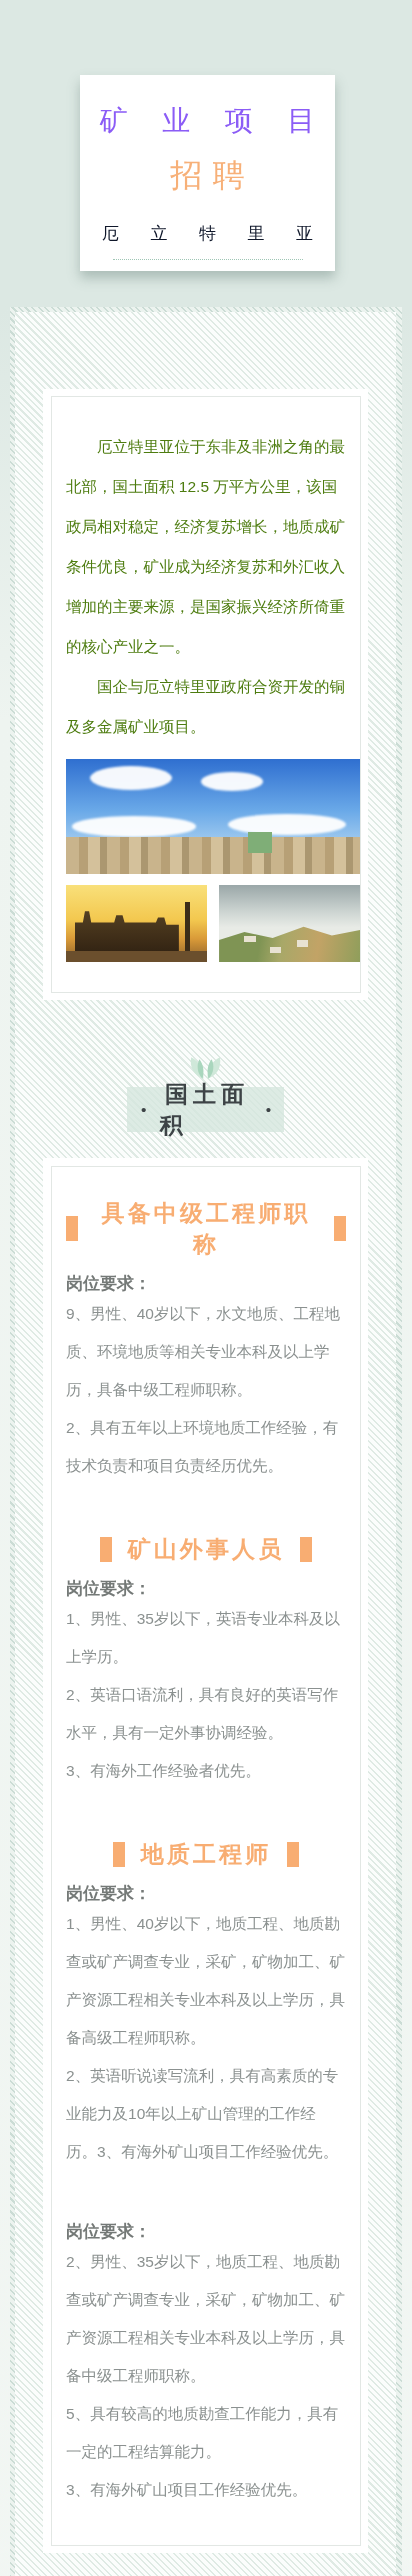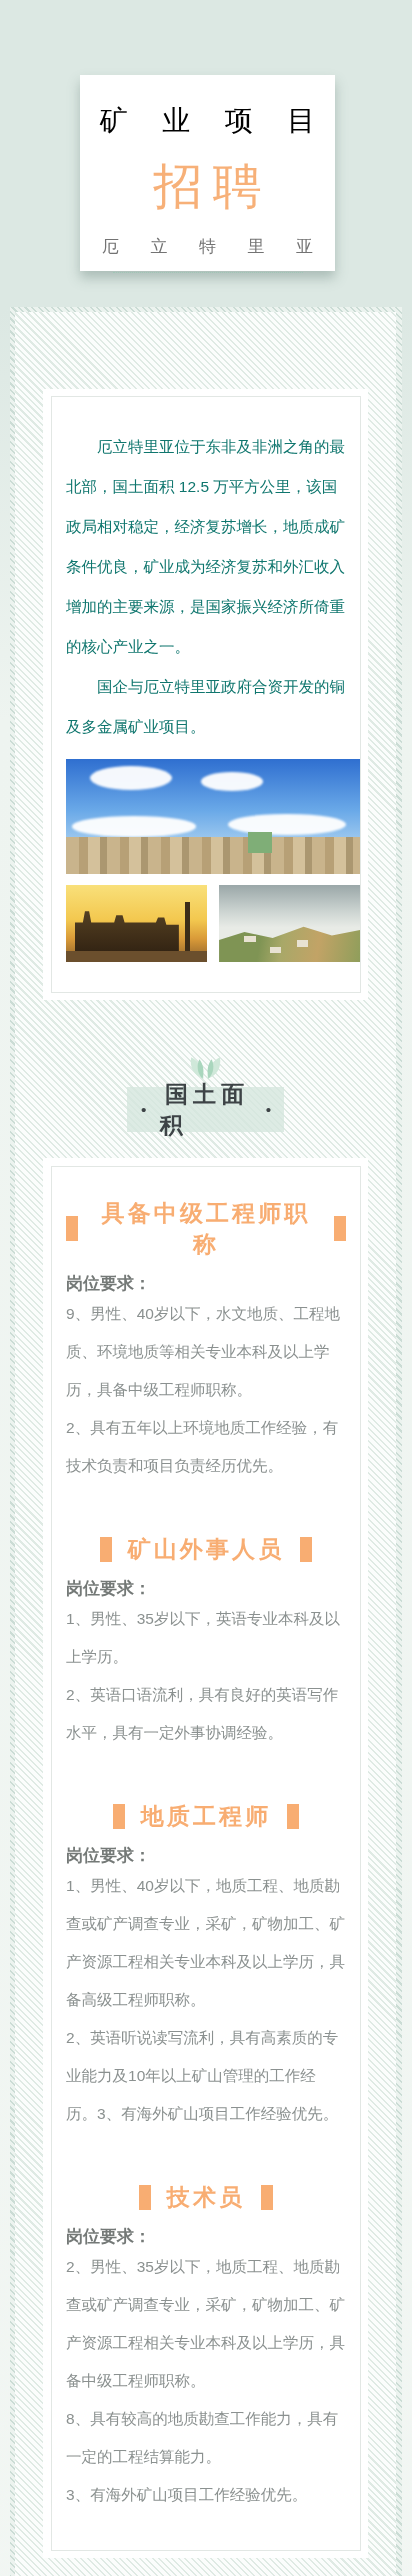--- a/index.html
+++ b/index.html
@@ -5,38 +5,38 @@
   * { margin:0; padding:0; box-sizing:border-box; }
   body { width:412px; margin:0 auto; font-family:"Liberation Sans","DejaVu Sans",sans-serif; }
   .page { width:412px; height:3326px; overflow:hidden; position:relative;
           background:linear-gradient(#dce8e3 0 309px, #eef4f0 721px, #f3f7f4 100%); }
 
   
   .top-area { height:307px; position:relative; }
   .header-card { position:absolute; left:80px; top:75px; width:255px; height:196px;
                  background:#ffffff; box-shadow:0 7.2px 11.3px rgba(110,135,128,.45);
                  text-align:center; }
-  .ht1 { margin-top:27px; font-size:28px; font-weight:300; color:#000000; letter-spacing:13.4px; text-indent:13.4px; }
-  .ht2 { margin-top:14.4px; font-size:49px; font-weight:300; color:#f7b078; letter-spacing:10.3px; text-indent:10.3px; }
-  .ht3 { margin-top:15px; font-size:17px; font-weight:300; color:#737373; letter-spacing:13.4px; text-indent:13.4px; }
+  .ht1 { margin-top:27px; font-size:28px; font-weight:300; color:#8b5cf6; letter-spacing:13.4px; text-indent:13.4px; }
+  .ht2 { margin-top:14.4px; font-size:32px; font-weight:300; color:#f7b078; letter-spacing:10.3px; text-indent:10.3px; }
+  .ht3 { margin-top:24px; font-size:17px; font-weight:300; color:#0f172a; letter-spacing:13.4px; text-indent:13.4px; }
   .hdots { width:190px; margin:13.4px auto 0; border-bottom:1.5px dotted #9fc6b5; }
 
   
   .stripes-frame { position:absolute; top:307px; left:10.3px; width:392px; height:3011px;
     background:repeating-linear-gradient(45deg,#cbdcd5 0 1.5px,#ecf3ef 1.5px 4.6px); padding:5.2px; }
   .stripes-fill { width:381px; height:3001px; overflow:hidden;
     background:repeating-linear-gradient(45deg,#dfeae4 0 1.5px,#fbfdfc 1.5px 4.6px); }
 
   
   .card { width:325px; margin:0 auto; background:#ffffff; padding:7.2px; }
   .card-inner { border:0.5px solid #e2e7e4; background:#ffffff; }
 
   .intro-card { margin-top:77px; }
   .intro-card .card-inner { padding:30px 14.4px 30px; }
-  .intro-text { font-size:15.5px; color:#0f766e; line-height:40px; text-indent:2em; }
+  .intro-text { font-size:15.5px; color:#4d7c0f; line-height:40px; text-indent:2em; }
   .photos { margin-top:11.3px; }
   .photo-main { width:294px; height:115px; margin:0 auto; position:relative; overflow:hidden; }
   .photo-row { width:294px; margin:11.3px auto 0; display:flex; justify-content:space-between; }
   .photo-sm { width:141px; height:77px; position:relative; overflow:hidden; }
 
   
   .sky1 { position:absolute; inset:0; background:linear-gradient(#2f6fd0,#6aa9e8 45%,#9cc8ef 70%,#d8e6ee 78%); }
   .cloud { position:absolute; background:#ffffff; border-radius:50%; filter:blur(1px); opacity:.95; }
   .city1 { position:absolute; left:0; right:0; bottom:0; height:32%;
            background:repeating-linear-gradient(90deg,#c9b48c 0 13.4px,#b7a076 13.4px 21.6px,#d4c19b 21.6px 34px,#ab9770 34px 41px); }
@@ -153,42 +153,38 @@
 
           <div class="job-block">
             <div class="job-title">
               <span class="bar"></span>
               <span class="jt-text">矿山外事人员</span>
               <span class="bar"></span>
             </div>
             <div class="req-label">岗位要求：</div>
             <p class="req-text">1、男性、35岁以下，英语专业本科及以上学历。</p>
             <p class="req-text">2、英语口语流利，具有良好的英语写作水平，具有一定外事协调经验。</p>
+            <p class="req-text">3、有海外工作经验者优先。</p>
           </div>
 
           <div class="job-block">
             <div class="job-title">
               <span class="bar"></span>
               <span class="jt-text">地质工程师</span>
               <span class="bar"></span>
             </div>
             <div class="req-label">岗位要求：</div>
             <p class="req-text">1、男性、40岁以下，地质工程、地质勘查或矿产调查专业，采矿，矿物加工、矿产资源工程相关专业本科及以上学历，具备高级工程师职称。</p>
             <p class="req-text">2、英语听说读写流利，具有高素质的专业能力及10年以上矿山管理的工作经历。3、有海外矿山项目工作经验优先。</p>
           </div>
 
           <div class="job-block">
-            <div class="job-title">
-              <span class="bar"></span>
-              <span class="jt-text">技术员</span>
-              <span class="bar"></span>
-            </div>
             <div class="req-label">岗位要求：</div>
             <p class="req-text">2、男性、35岁以下，地质工程、地质勘查或矿产调查专业，采矿，矿物加工、矿产资源工程相关专业本科及以上学历，具备中级工程师职称。</p>
-            <p class="req-text">8、具有较高的地质勘查工作能力，具有一定的工程结算能力。</p>
+            <p class="req-text">5、具有较高的地质勘查工作能力，具有一定的工程结算能力。</p>
             <p class="req-text">3、有海外矿山项目工作经验优先。</p>
           </div>
 
         </div>
       </div>
 
     </div>
   </div>
 
 </div>

